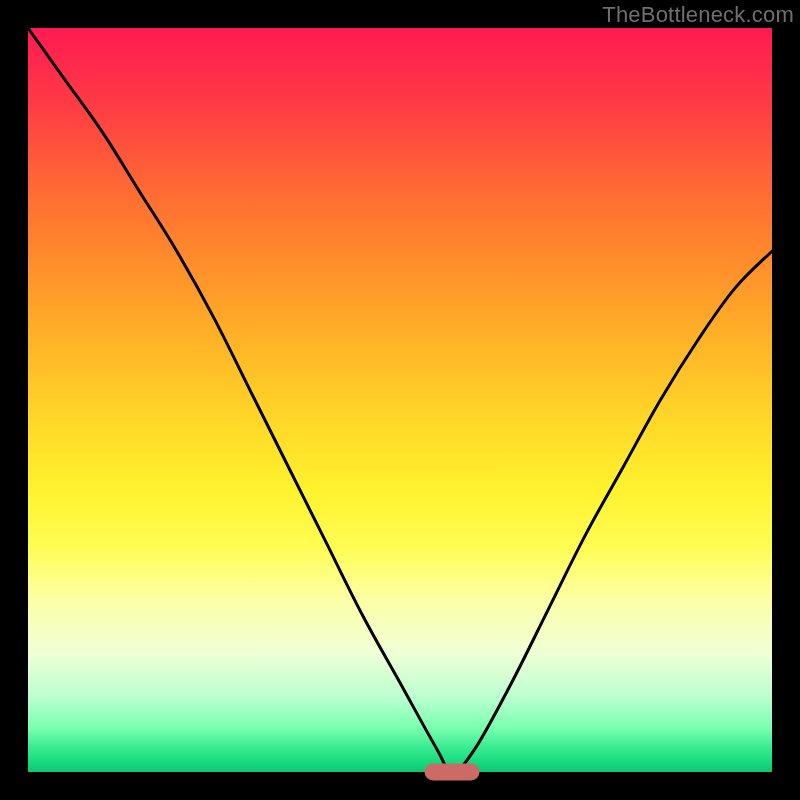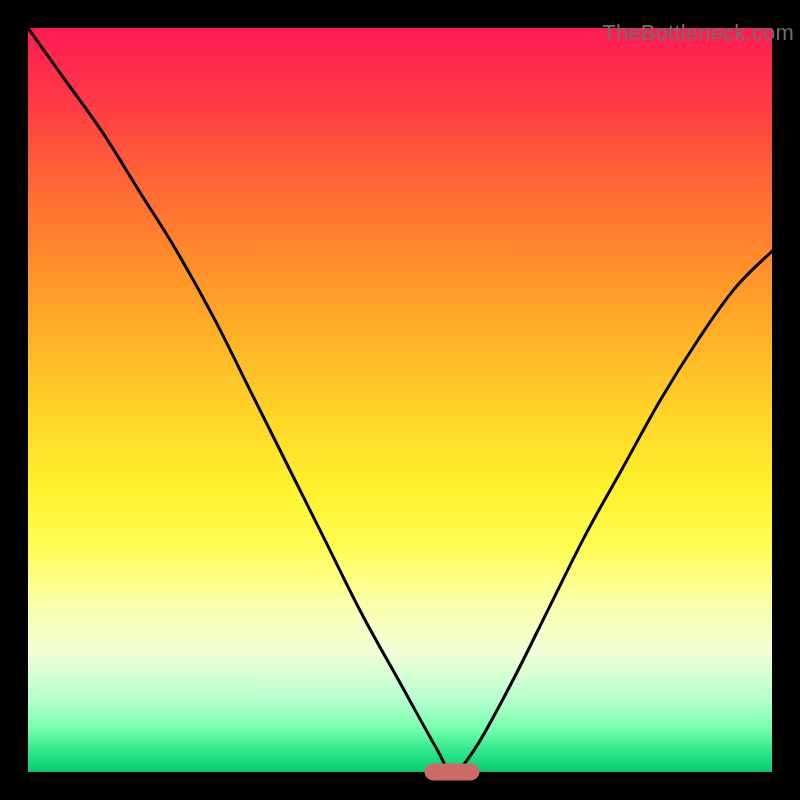--- a/index.html
+++ b/index.html
@@ -12,21 +12,21 @@
     font-family: Arial, Helvetica, sans-serif;
   }
   .frame {
     position: relative;
     width: 800px;
     height: 800px;
     background: #000;
   }
   .watermark {
     position: absolute;
-    top: 20px;
+    top: 2px;
     right: 6px;
     color: #6f6f6f;
     font-size: 22px;
     font-weight: 500;
     letter-spacing: 0.2px;
     z-index: 10;
   }
   .plot-area {
     position: absolute;
     left: 28px;

